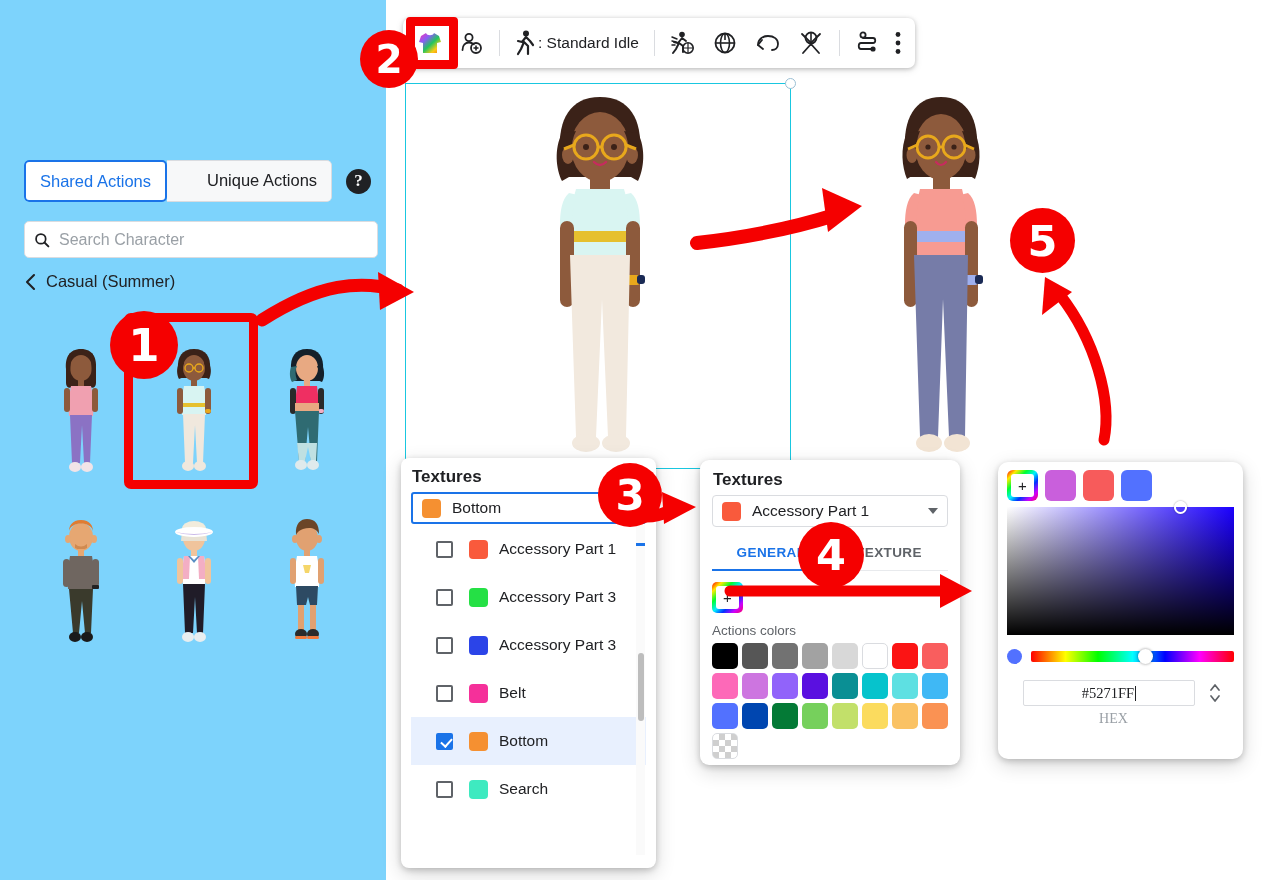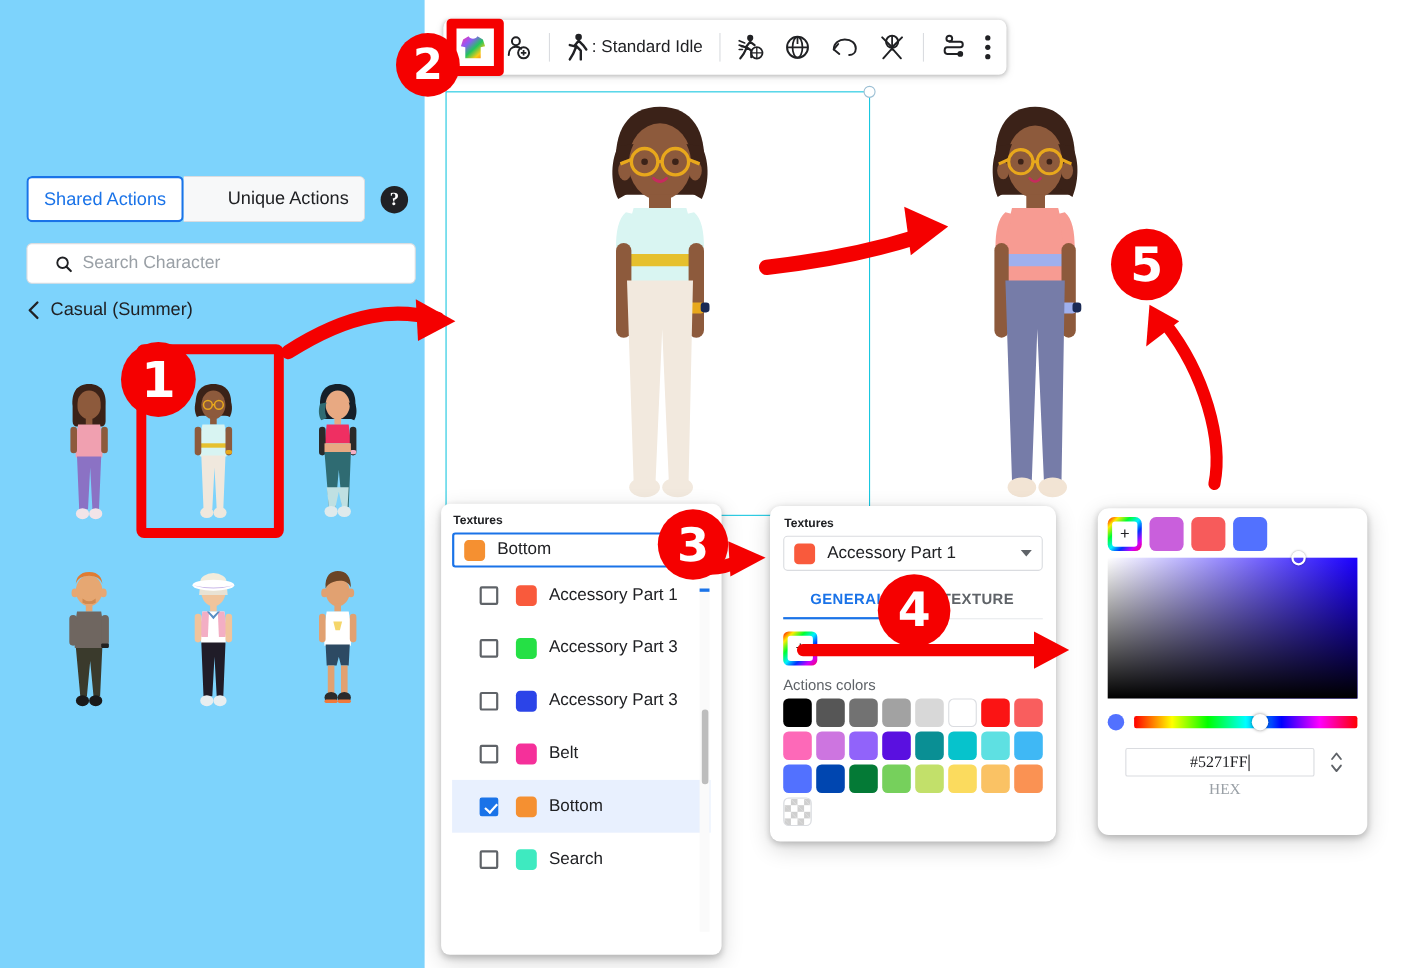--- a/index.html
+++ b/index.html
@@ -25,21 +25,21 @@
   .seg-btn.right { border-left:none; border-radius:0 5px 5px 0;padding-left:40px; }
   .help-icon {
     width:25px; height:25px; border-radius:50%; background:#202124; color:#fff;
     margin-left:14px; display:flex; align-items:center; justify-content:center;
     font-size:17px; font-weight:bold; cursor:pointer; font-family:"Liberation Serif", serif;
   }
 
   .search-box {
     position:absolute; left:24px; top:221px; width:354px; height:37px;
     border:1px solid #dadce0; border-radius:5px; background:#fff;
-    display:flex; align-items:center; padding:0 24px;
+    display:flex; align-items:center; padding:0 8px;
   }
   .search-ico { width:18px; height:18px; flex:0 0 18px; margin-right:8px; }
   .search-txt { font-size:16px; color:#9aa0a6; }
 
   .breadcrumb {
     position:absolute; left:24px; top:272px; display:flex; align-items:center;
     font-size:16.5px; color:#202124; cursor:pointer;
   }
   .chev { margin-right:9px; display:flex; }
 
@@ -71,21 +71,21 @@
     background:#fff; border:1.5px solid #9bbfd4; right:-6px; top:-6px;
   }
 
   
   #textures-list-panel {
     position:absolute; left:401px; top:458px; width:255px; height:410px;
     background:#fff; border-radius:8px;
     box-shadow:0 2px 6px rgba(0,0,0,.20), 0 6px 20px rgba(0,0,0,.16);
     padding:8px 10px 0 10px; overflow:hidden;
   }
-  .panel-title { font-size:11px; font-weight:bold; color:#202124; margin:1px 0 5px 1px; }
+  .panel-title { font-size:17px; font-weight:bold; color:#202124; margin:1px 0 5px 1px; }
   .select-field {
     height:32px; border:2px solid #1a73e8; border-radius:3px; display:flex;
     align-items:center; padding:0 9px; background:#fff; cursor:pointer;
   }
   .sw { width:19px; height:19px; border-radius:4px; flex:0 0 19px; }
   .select-lbl { font-size:15.5px; color:#202124; margin-left:11px; }
   .opt-list { position:relative; margin-top:1px; }
   .opt {
     height:48px; display:flex; align-items:center; padding-left:25px; cursor:pointer;
   }

